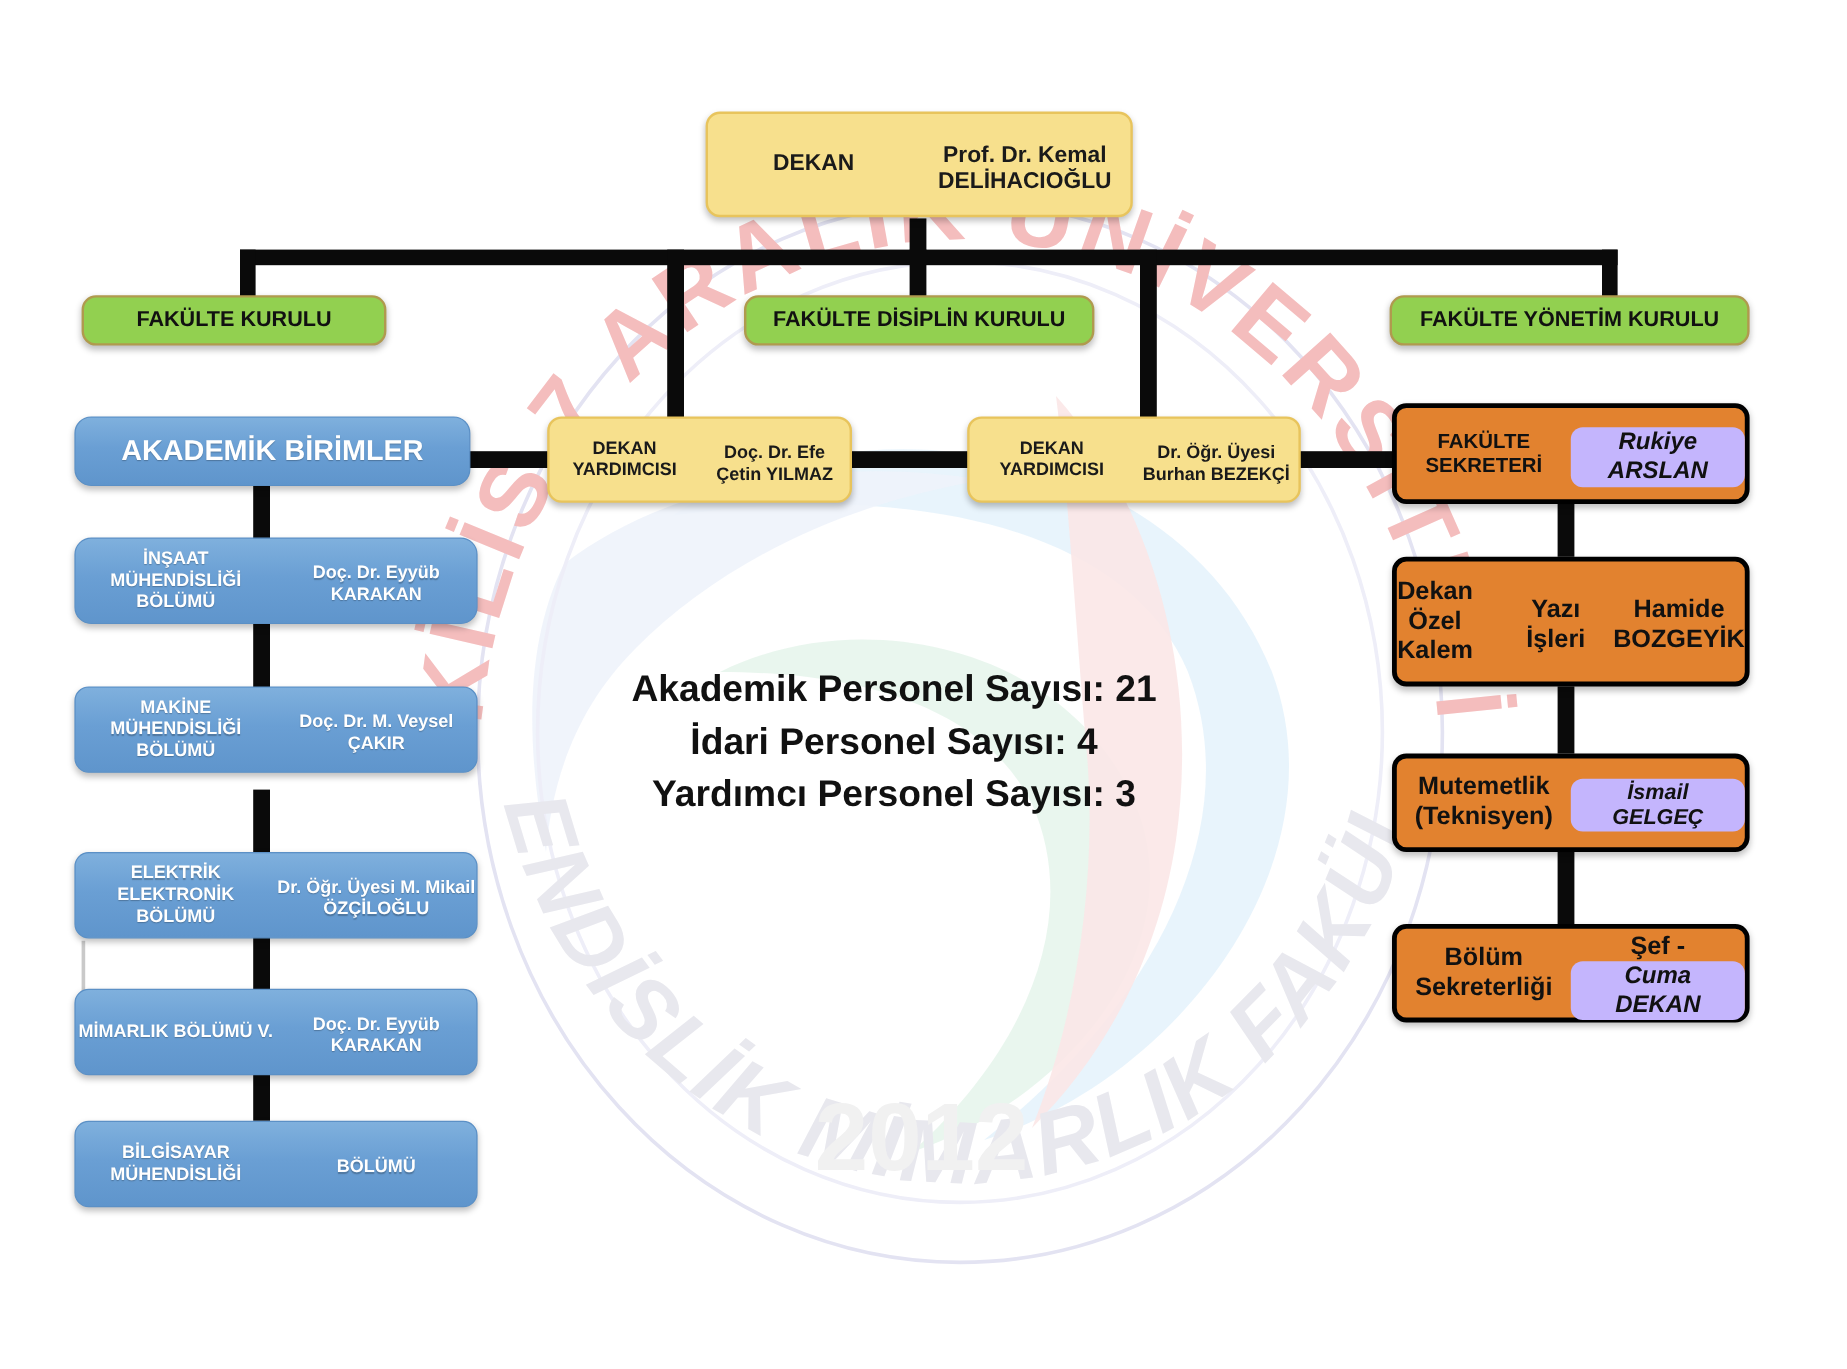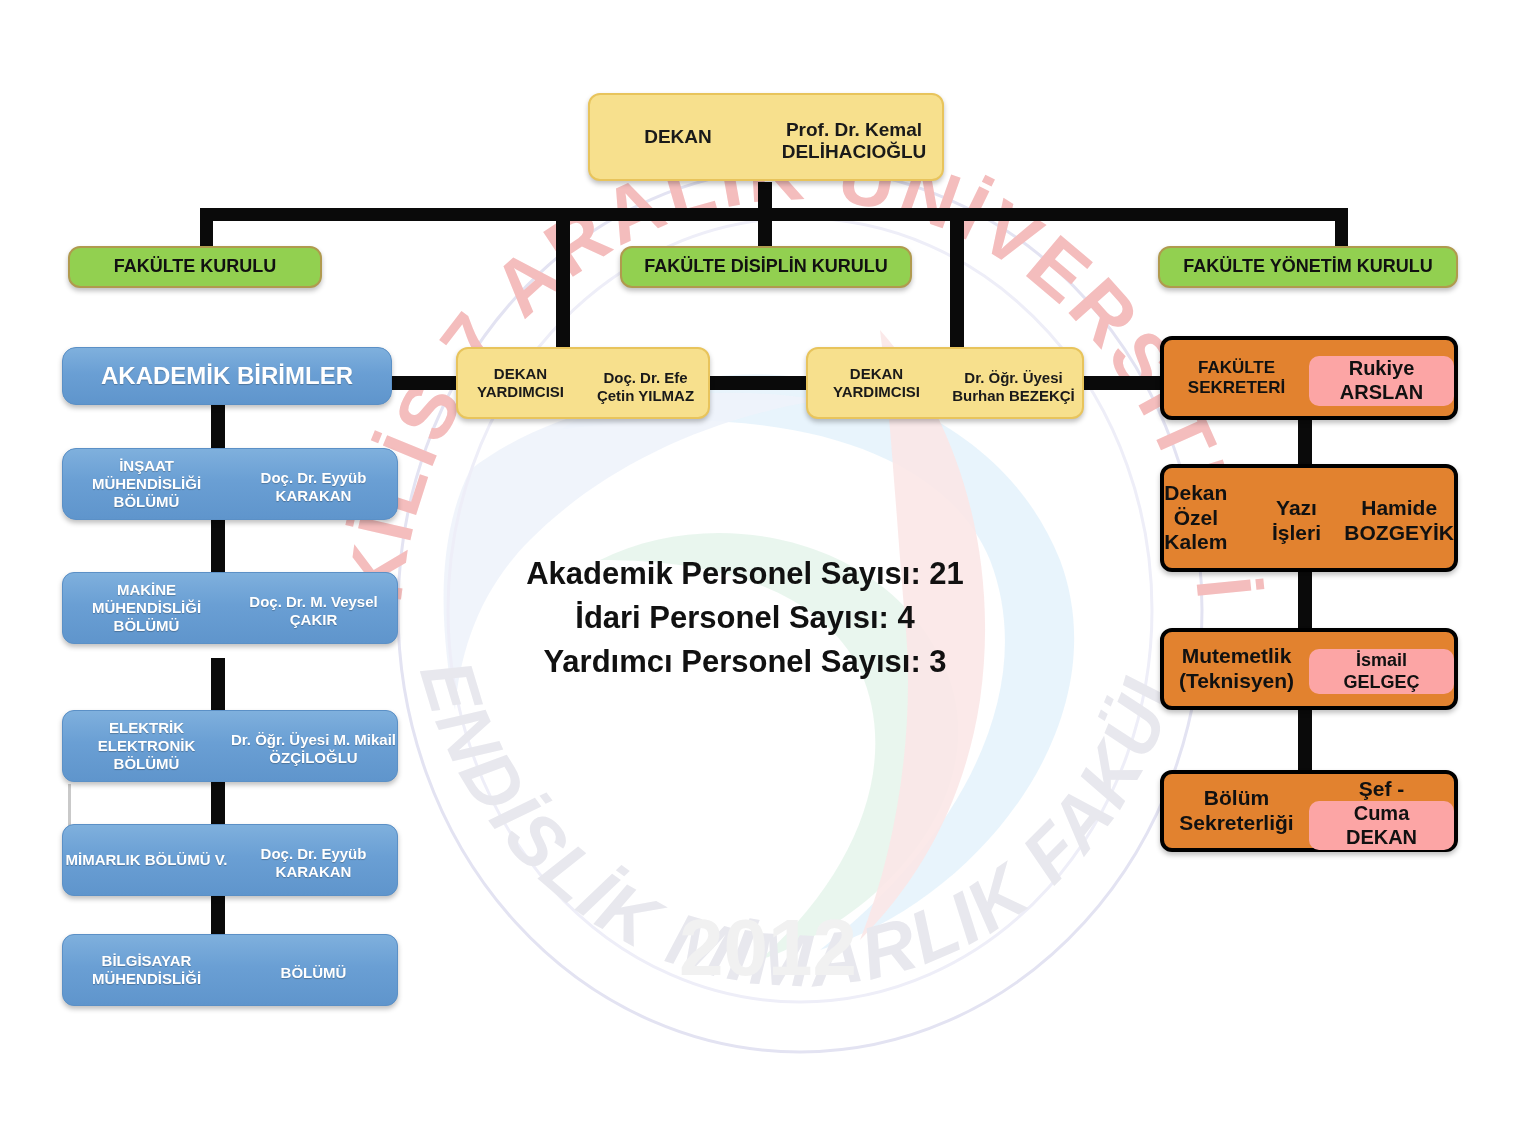--- a/index.html
+++ b/index.html
@@ -27,21 +27,21 @@
          box-shadow:0 3px 5px rgba(0,0,0,.25);font-weight:bold;}
   
   .blue{background:#6a9fd4;border:1px solid #5b90c6;color:#fff;
         background-image:linear-gradient(180deg,#7fb0dd 0%,#6a9fd4 45%,#5f95cc 100%);
         box-shadow:0 3px 5px rgba(0,0,0,.25);font-weight:bold;
         text-shadow:0 1px 1px rgba(0,0,0,.25);}
   
   .orange{background:#e2822f;border:4px solid #000000;color:#111;
           box-shadow:0 3px 5px rgba(0,0,0,.25);font-weight:bold;}
 
-  .hl{background:#fca5a5;border-radius:10px;padding:1px 26px;display:inline-block;}
+  .hl{background:#c4b5fd;border-radius:10px;padding:1px 26px;display:inline-block;font-style:italic;}
 
   
   #stats{position:absolute;z-index:4;text-align:center;color:#111;
          font-weight:bold;font-size:31px;line-height:1.42;}
 
   
   .thin{position:absolute;background:#c9c9c9;z-index:2;}
 </style>
 </head>
 <body>

